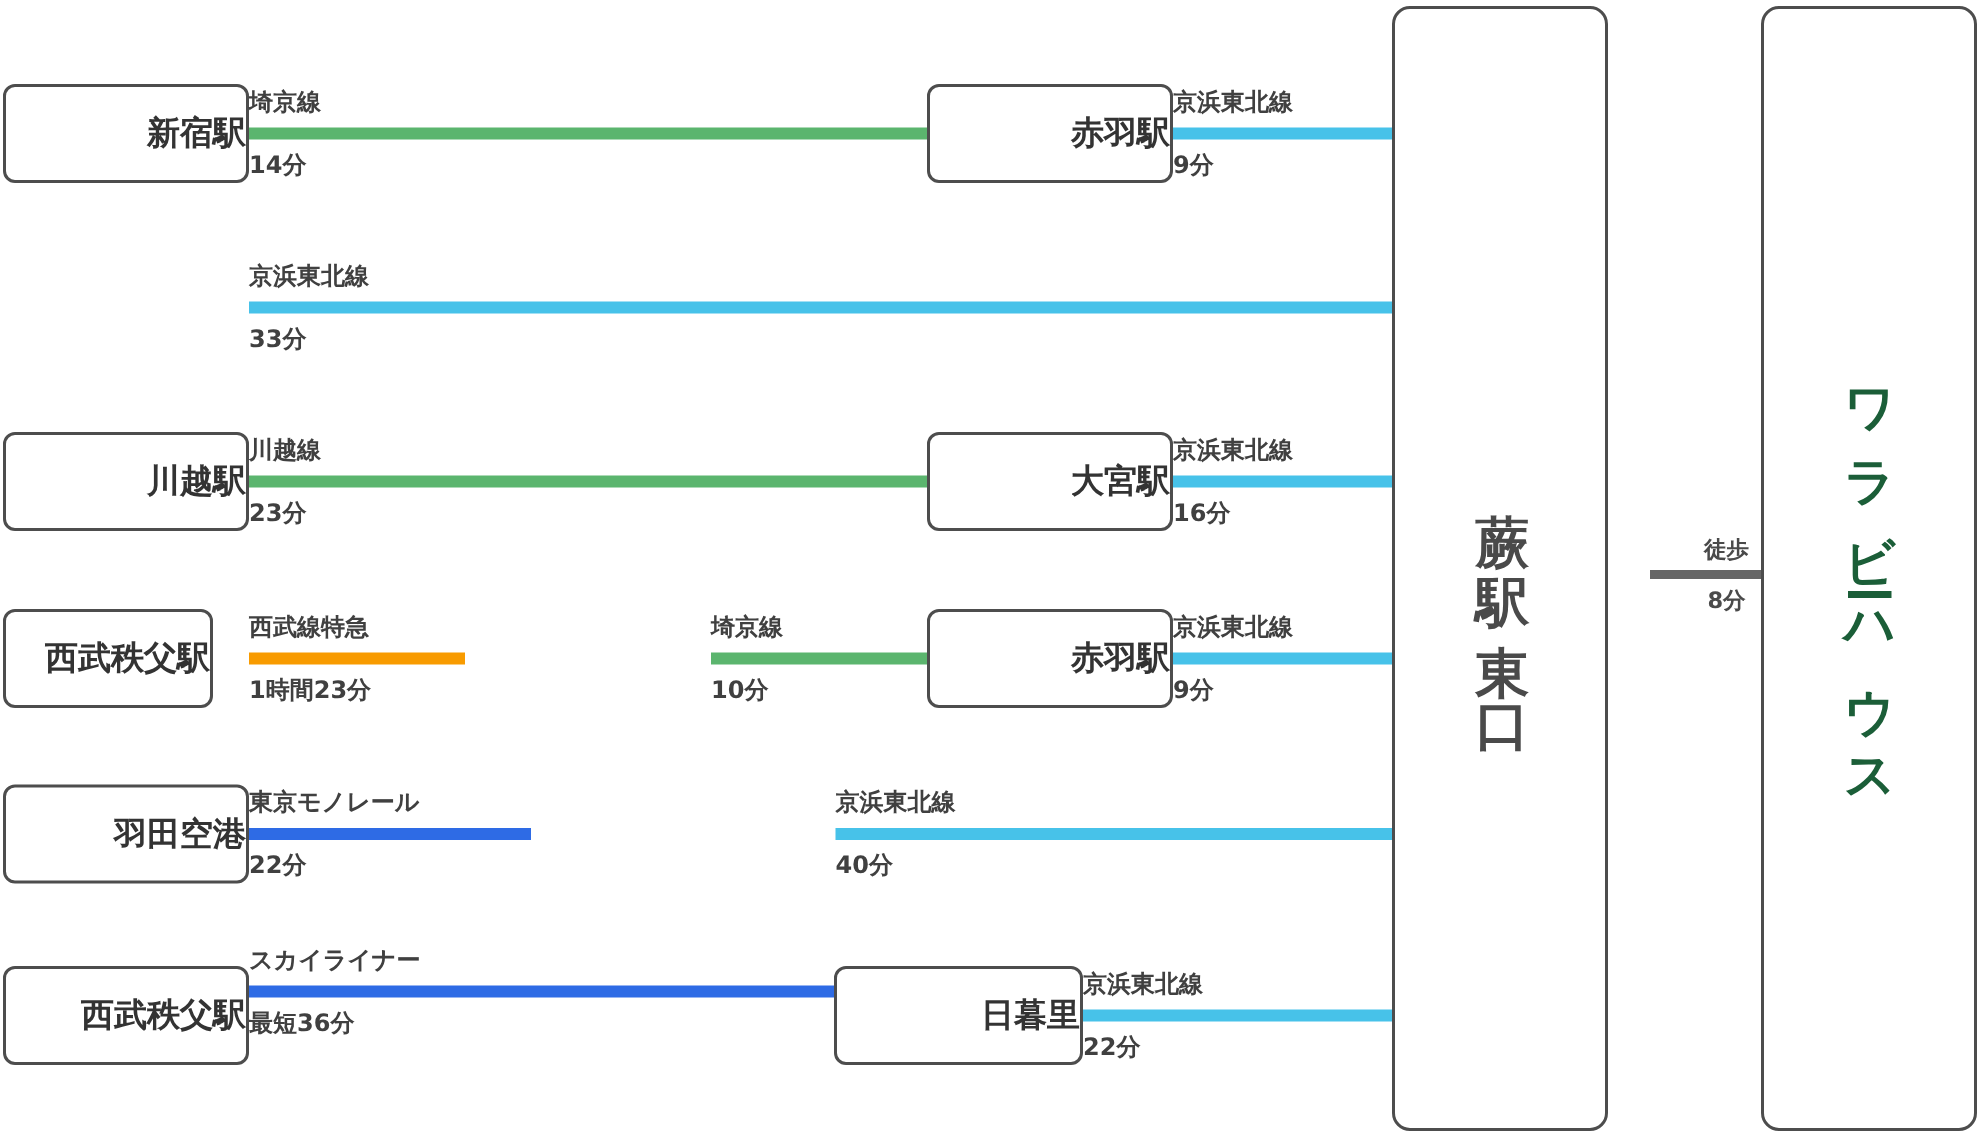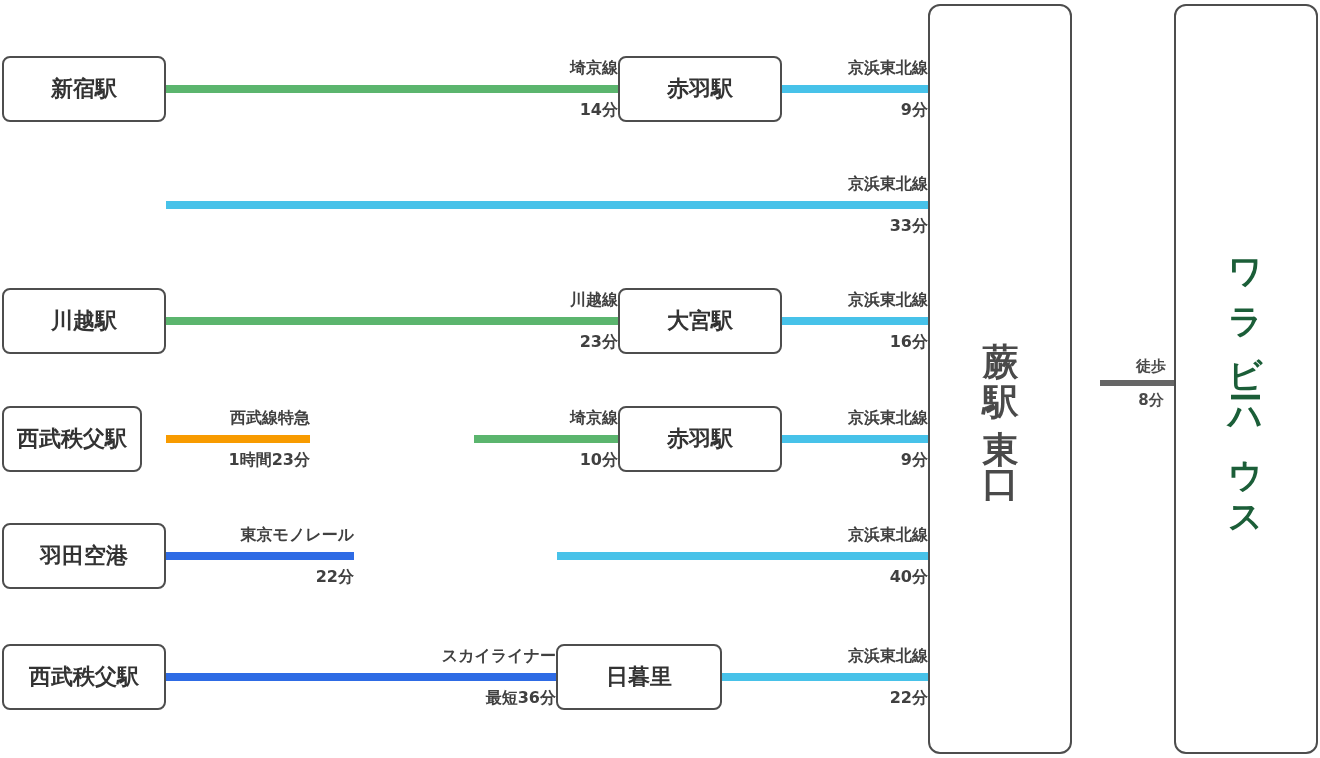--- a/index.html
+++ b/index.html
@@ -2,25 +2,25 @@
 <html><head>
 <meta charset="utf-8">
 <style>
   html,body { margin:0; padding:0; background:#ffffff; }
   body { font-family:"DejaVu Sans","Liberation Sans",sans-serif; }
   .canvas { position:relative; width:1320px; height:758px; background:#ffffff; overflow:hidden; }
 
   .station-box {
     position:absolute; height:66px; box-sizing:border-box;
     background:#ffffff; border:2px solid #4D4D4D; border-radius:8px;
-    display:flex; align-items:center; justify-content:center;
+    display:flex; align-items:center; justify-content:flex-end;
     font-size:22px; font-weight:bold; color:#333333;
   }
 
-  .seg { position:absolute; display:flex; flex-direction:column; align-items:flex-end; }
+  .seg { position:absolute; display:flex; flex-direction:column; align-items:flex-start; }
   .seg .line-name, .seg .duration {
     font-size:16px; font-weight:bold; color:#404040;
     height:22px; line-height:22px; white-space:nowrap;
   }
   .seg .bar { width:100%; height:8px; margin:6px 0; }
 
   .walk-seg { position:absolute; display:flex; flex-direction:column; align-items:center;padding-left:28px; }
   .walk-seg .line-name, .walk-seg .duration {
     font-size:15px; font-weight:bold; color:#4A4A4A;
     height:20px; line-height:20px; white-space:nowrap;
@@ -113,21 +113,21 @@
   </div>
   <div class="seg" style="left:557px;top:524px;width:371px">
     <span class="line-name">京浜東北線</span>
     <div class="bar" style="background: rgb(71, 194, 233);"></div>
     <span class="duration">40分</span>
   </div>
 
   <div class="station-box" style="left:2px;top:644px;width:164px">
     <span>西武秩父駅</span>
   </div>
-  <div class="seg" style="left:166px;top:645px;width:390px">
+  <div class="seg" style="left:166px;top:629px;width:390px">
     <span class="line-name">スカイライナー</span>
     <div class="bar" style="background: rgb(46, 107, 229);"></div>
     <span class="duration">最短36分</span>
   </div>
   <div class="station-box" style="left:556px;top:644px;width:166px">
     <span>日暮里</span>
   </div>
   <div class="seg" style="left:722px;top:645px;width:206px">
     <span class="line-name">京浜東北線</span>
     <div class="bar" style="background: rgb(71, 194, 233);"></div>

